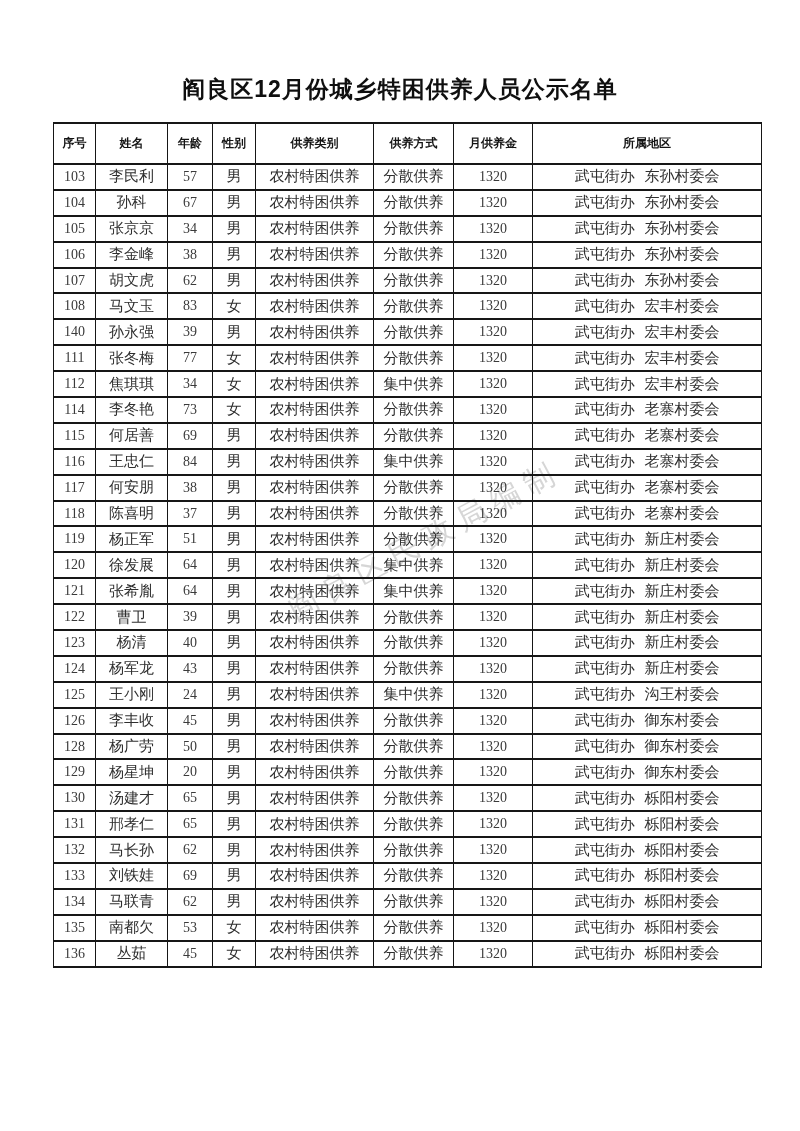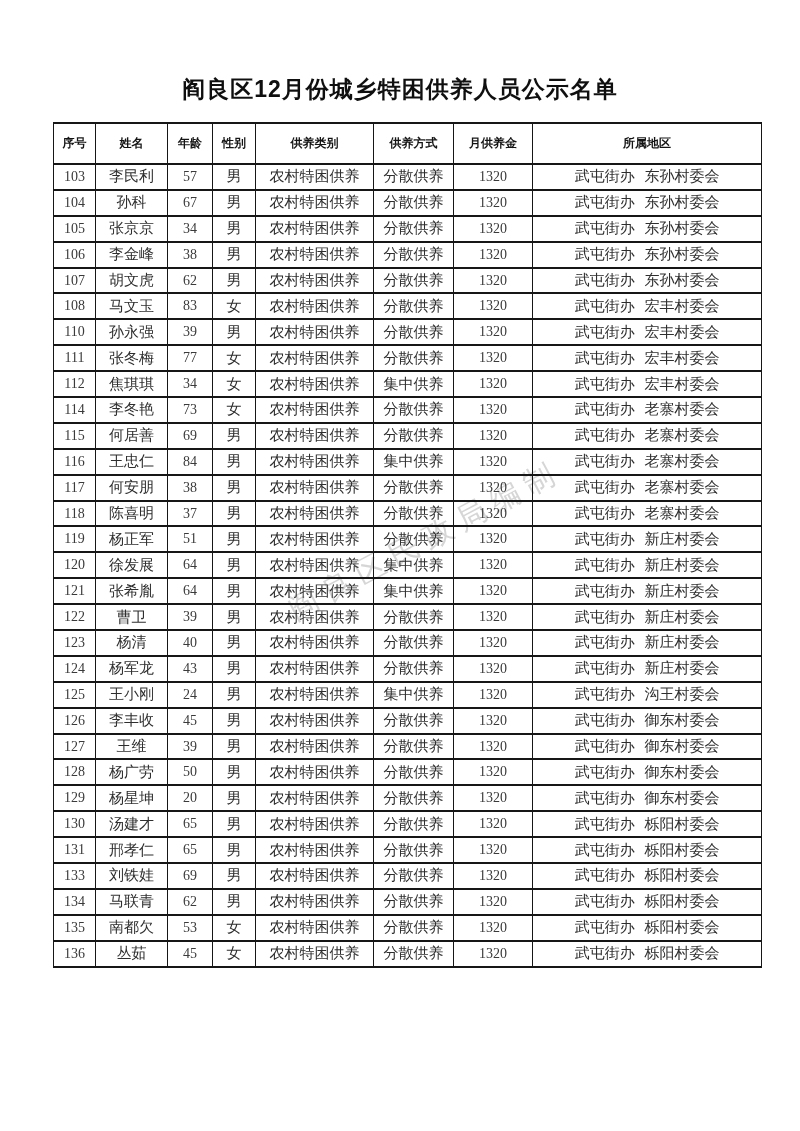--- a/index.html
+++ b/index.html
@@ -173,21 +173,21 @@
           <td>108</td>
           <td>马文玉</td>
           <td>83</td>
           <td>女</td>
           <td>农村特困供养</td>
           <td>分散供养</td>
           <td>1320</td>
           <td>武屯街办 宏丰村委会</td>
         </tr>
         <tr>
-          <td>110</td>
+          <td>140</td>
           <td>孙永强</td>
           <td>39</td>
           <td>男</td>
           <td>农村特困供养</td>
           <td>分散供养</td>
           <td>1320</td>
           <td>武屯街办 宏丰村委会</td>
         </tr>
         <tr>
           <td>111</td>
@@ -333,30 +333,20 @@
           <td>126</td>
           <td>李丰收</td>
           <td>45</td>
           <td>男</td>
           <td>农村特困供养</td>
           <td>分散供养</td>
           <td>1320</td>
           <td>武屯街办 御东村委会</td>
         </tr>
         <tr>
-          <td>127</td>
-          <td>王维</td>
-          <td>39</td>
-          <td>男</td>
-          <td>农村特困供养</td>
-          <td>分散供养</td>
-          <td>1320</td>
-          <td>武屯街办 御东村委会</td>
-        </tr>
-        <tr>
           <td>128</td>
           <td>杨广劳</td>
           <td>50</td>
           <td>男</td>
           <td>农村特困供养</td>
           <td>分散供养</td>
           <td>1320</td>
           <td>武屯街办 御东村委会</td>
         </tr>
         <tr>
@@ -383,20 +373,30 @@
           <td>131</td>
           <td>邢孝仁</td>
           <td>65</td>
           <td>男</td>
           <td>农村特困供养</td>
           <td>分散供养</td>
           <td>1320</td>
           <td>武屯街办 栎阳村委会</td>
         </tr>
         <tr>
+          <td>132</td>
+          <td>马长孙</td>
+          <td>62</td>
+          <td>男</td>
+          <td>农村特困供养</td>
+          <td>分散供养</td>
+          <td>1320</td>
+          <td>武屯街办 栎阳村委会</td>
+        </tr>
+        <tr>
           <td>133</td>
           <td>刘铁娃</td>
           <td>69</td>
           <td>男</td>
           <td>农村特困供养</td>
           <td>分散供养</td>
           <td>1320</td>
           <td>武屯街办 栎阳村委会</td>
         </tr>
         <tr>

